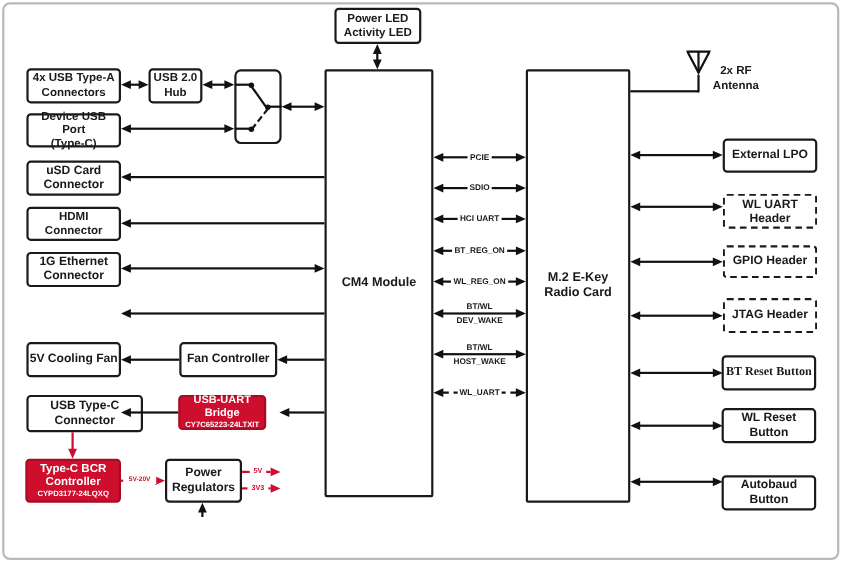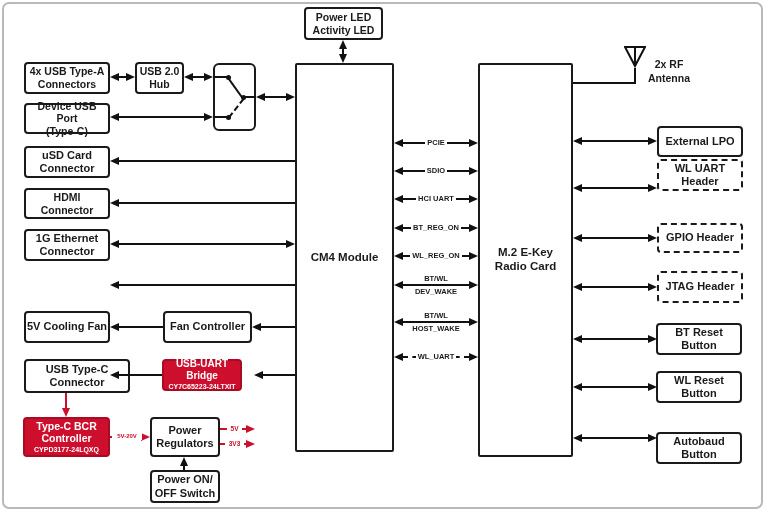--- a/index.html
+++ b/index.html
@@ -111,48 +111,44 @@
     <span>Power</span>
     <span>Regulators</span>
   </div>
 
   <div class="box red" style="left:23px;top:417px;width:87px;height:40px;font-size:10.5px;">
     <span>Type-C BCR</span>
     <span>Controller</span>
     <span class="part">CYPD3177-24LQXQ</span>
   </div>
 
-  <div class="box" style="left:150px;top:470px;width:70px;height:33px;">
-    <span>Power ON/</span>
-    <span>OFF Switch</span>
-  </div>
 
   <div class="box" style="left:295px;top:63px;width:99px;height:389px;border-radius:2px;font-size:11.5px;">
     <span>CM4 Module</span>
   </div>
 
   <div class="box" style="left:478px;top:63px;width:95px;height:394px;border-radius:2px;font-size:11.5px;">
     <span>M.2 E-Key</span>
     <span>Radio Card</span>
   </div>
 
   <div class="box" style="left:657px;top:126px;width:86px;height:31px;">
     <span>External LPO</span>
   </div>
-  <div class="box dashed" style="left:657px;top:159px;width:86px;height:32px;">
+  <div class="box dashed" style="left:657px;top:176px;width:86px;height:32px;justify-content:flex-end;">
     <span>WL UART</span>
     <span>Header</span>
   </div>
   <div class="box dashed" style="left:657px;top:223px;width:86px;height:30px;">
     <span>GPIO Header</span>
   </div>
   <div class="box dashed" style="left:657px;top:271px;width:86px;height:32px;">
     <span>JTAG Header</span>
   </div>
-  <div class="box" style="left:656px;top:323px;width:86px;height:32px;">
+  <div class="box" style="left:656px;top:323px;width:86px;height:32px;font-family:Liberation Serif, serif;">
     <span>BT Reset Button</span>
   </div>
   <div class="box" style="left:656px;top:371px;width:86px;height:32px;">
     <span>WL Reset Button</span>
   </div>
   <div class="box" style="left:656px;top:422px;width:86px;height:32px;margin-top:10px;">
     <span>Autobaud</span>
     <span>Button</span>
   </div>
 

